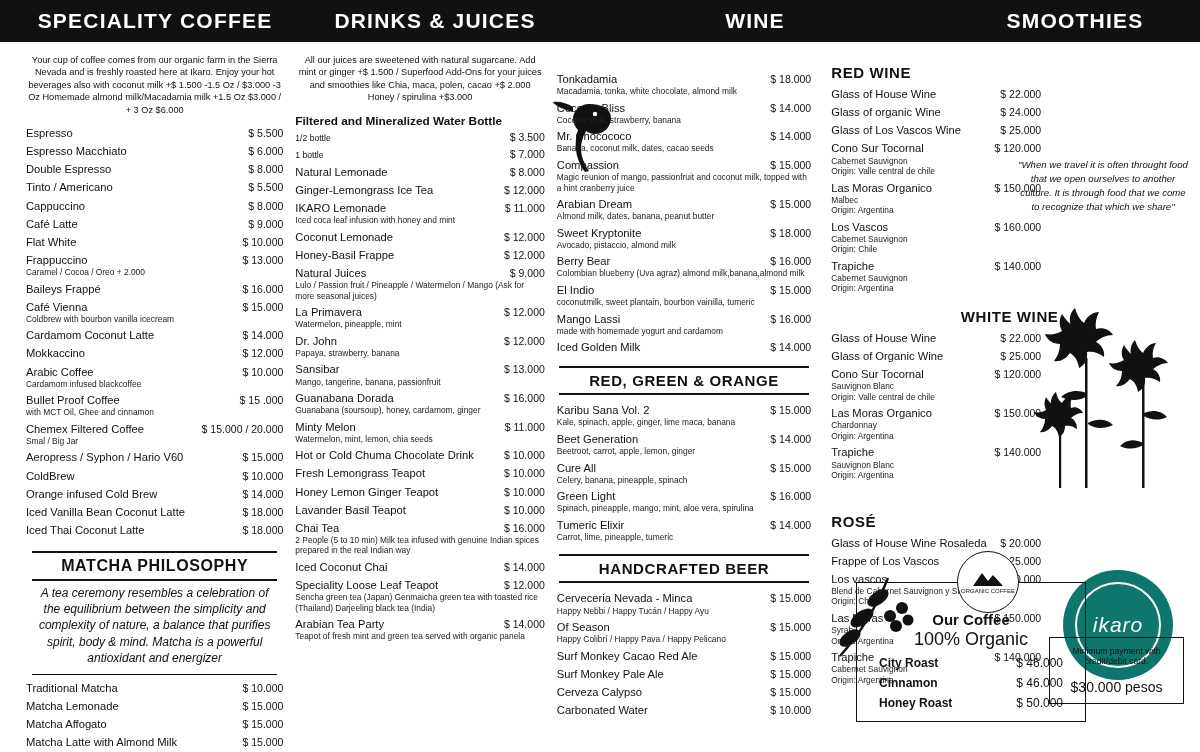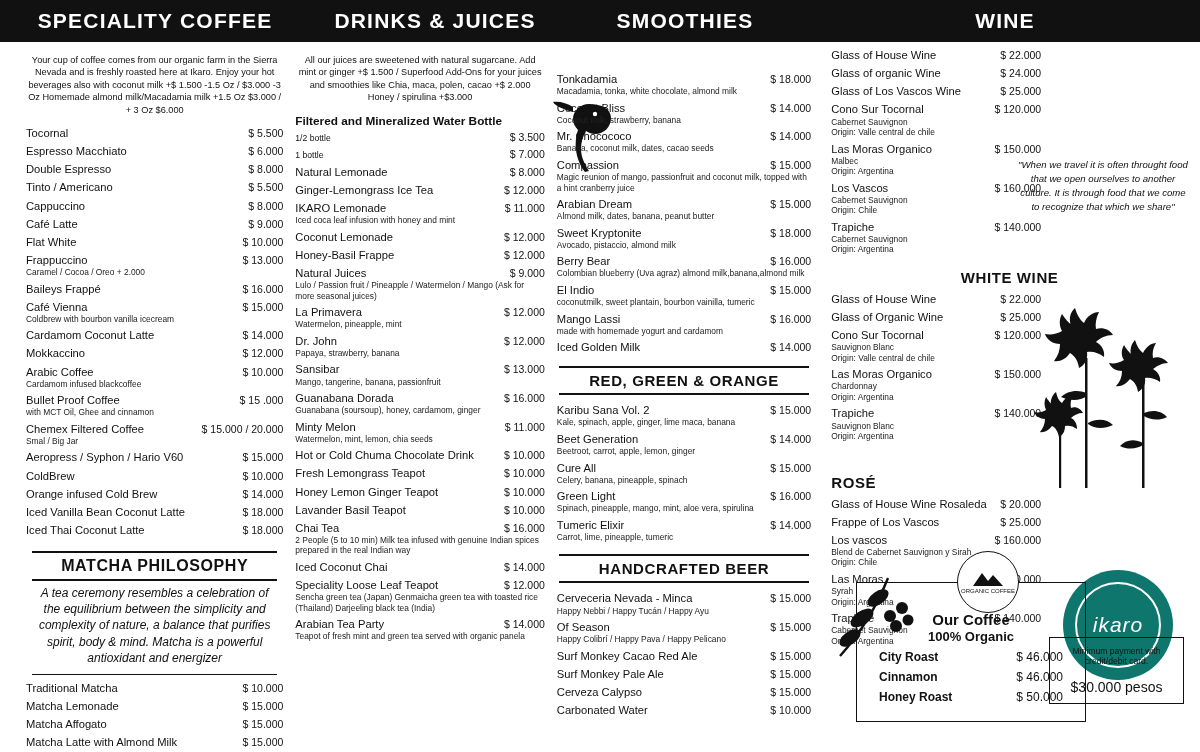--- a/index.html
+++ b/index.html
@@ -98,21 +98,21 @@
     font-size:21px; font-style:italic; letter-spacing:1px;
   }
   .branch { position:absolute; left:-10px; bottom:10px; width:110px; height:120px; }
 
   
   .coffee-box {
     position:absolute; left:10px; bottom:18px; width:230px; height:140px;
     border:1.6px solid #111; padding:28px 10px 8px 10px; text-align:center;
   }
   .coffee-box h4 { margin:0; font-size:15px; font-weight:700; }
-  .coffee-box .sub { font-size:13px; margin-top:1px; font-weight:700;}
+  .coffee-box .sub { font-size:18px; margin-top:1px; font-weight:400;}
   .roast-row { display:flex; justify-content:space-between; font-size:12px; margin-top:6px; padding:0 12px; }
   .roast-row .nm { font-weight:700; }
   .badge {
     position:absolute; left:100px; top:-32px;
     width:62px; height:62px; border-radius:50%;
     background:#fff; border:1.6px solid #111;
     display:flex; flex-direction:column; align-items:center; justify-content:center;
     font-size:6px; text-align:center; line-height:1.1;
   }
   .pay-box {
@@ -121,32 +121,32 @@
   }
   .pay-box .small { font-size:8.6px; line-height:1.25; }
   .pay-box .big { font-size:14px; font-weight:400; margin-top:12px; }
 </style>
 </head>
 <body>
 
 <div class="topbar">
   <div class="hcell h1">SPECIALITY COFFEE</div>
   <div class="hcell h2">DRINKS &amp; JUICES</div>
+  <div class="hcell h4">WINE</div>
   <div class="hcell h3">SMOOTHIES</div>
-  <div class="hcell h4">WINE</div>
 </div>
 
 <div class="cols">
 
   <div class="col col-a">
     <div class="intro intro-left">Your cup of coffee comes from our organic farm in the Sierra Nevada and is freshly roasted here at Ikaro. Enjoy your hot beverages also with coconut milk +$ 1.500 -1.5 Oz / $3.000 -3 Oz Homemade almond milk/Macadamia milk +1.5 Oz $3.000 / + 3 Oz $6.000</div>
     <div id="coffee-list">
         <div class="item">
           <div class="row">
-            <span class="nm">Tocornal</span>
+            <span class="nm">Espresso</span>
             <span class="pr">$ 5.500</span>
           </div>
         </div>
         <div class="item">
           <div class="row">
             <span class="nm">Espresso Macchiato</span>
             <span class="pr">$ 6.000</span>
           </div>
         </div>
         <div class="item">
@@ -607,20 +607,21 @@
           <div class="row">
             <span class="nm">Carbonated Water</span>
             <span class="pr">$ 10.000</span>
           </div>
         </div>
       </div>
   </div>
 
   <div class="col col-d">
 
+    <div class="sec-title" style="margin-top:16px; font-size:15px; text-align:left; padding-left:10px;">RED WINE</div>
     <div class="wine-list" style="margin-left:10px;" id="redwine-list">
         <div class="item">
           <div class="row">
             <span class="nm">Glass of House Wine</span>
             <span class="pr">$ 22.000</span>
           </div>
         </div>
         <div class="item">
           <div class="row">
             <span class="nm">Glass of organic Wine</span>

